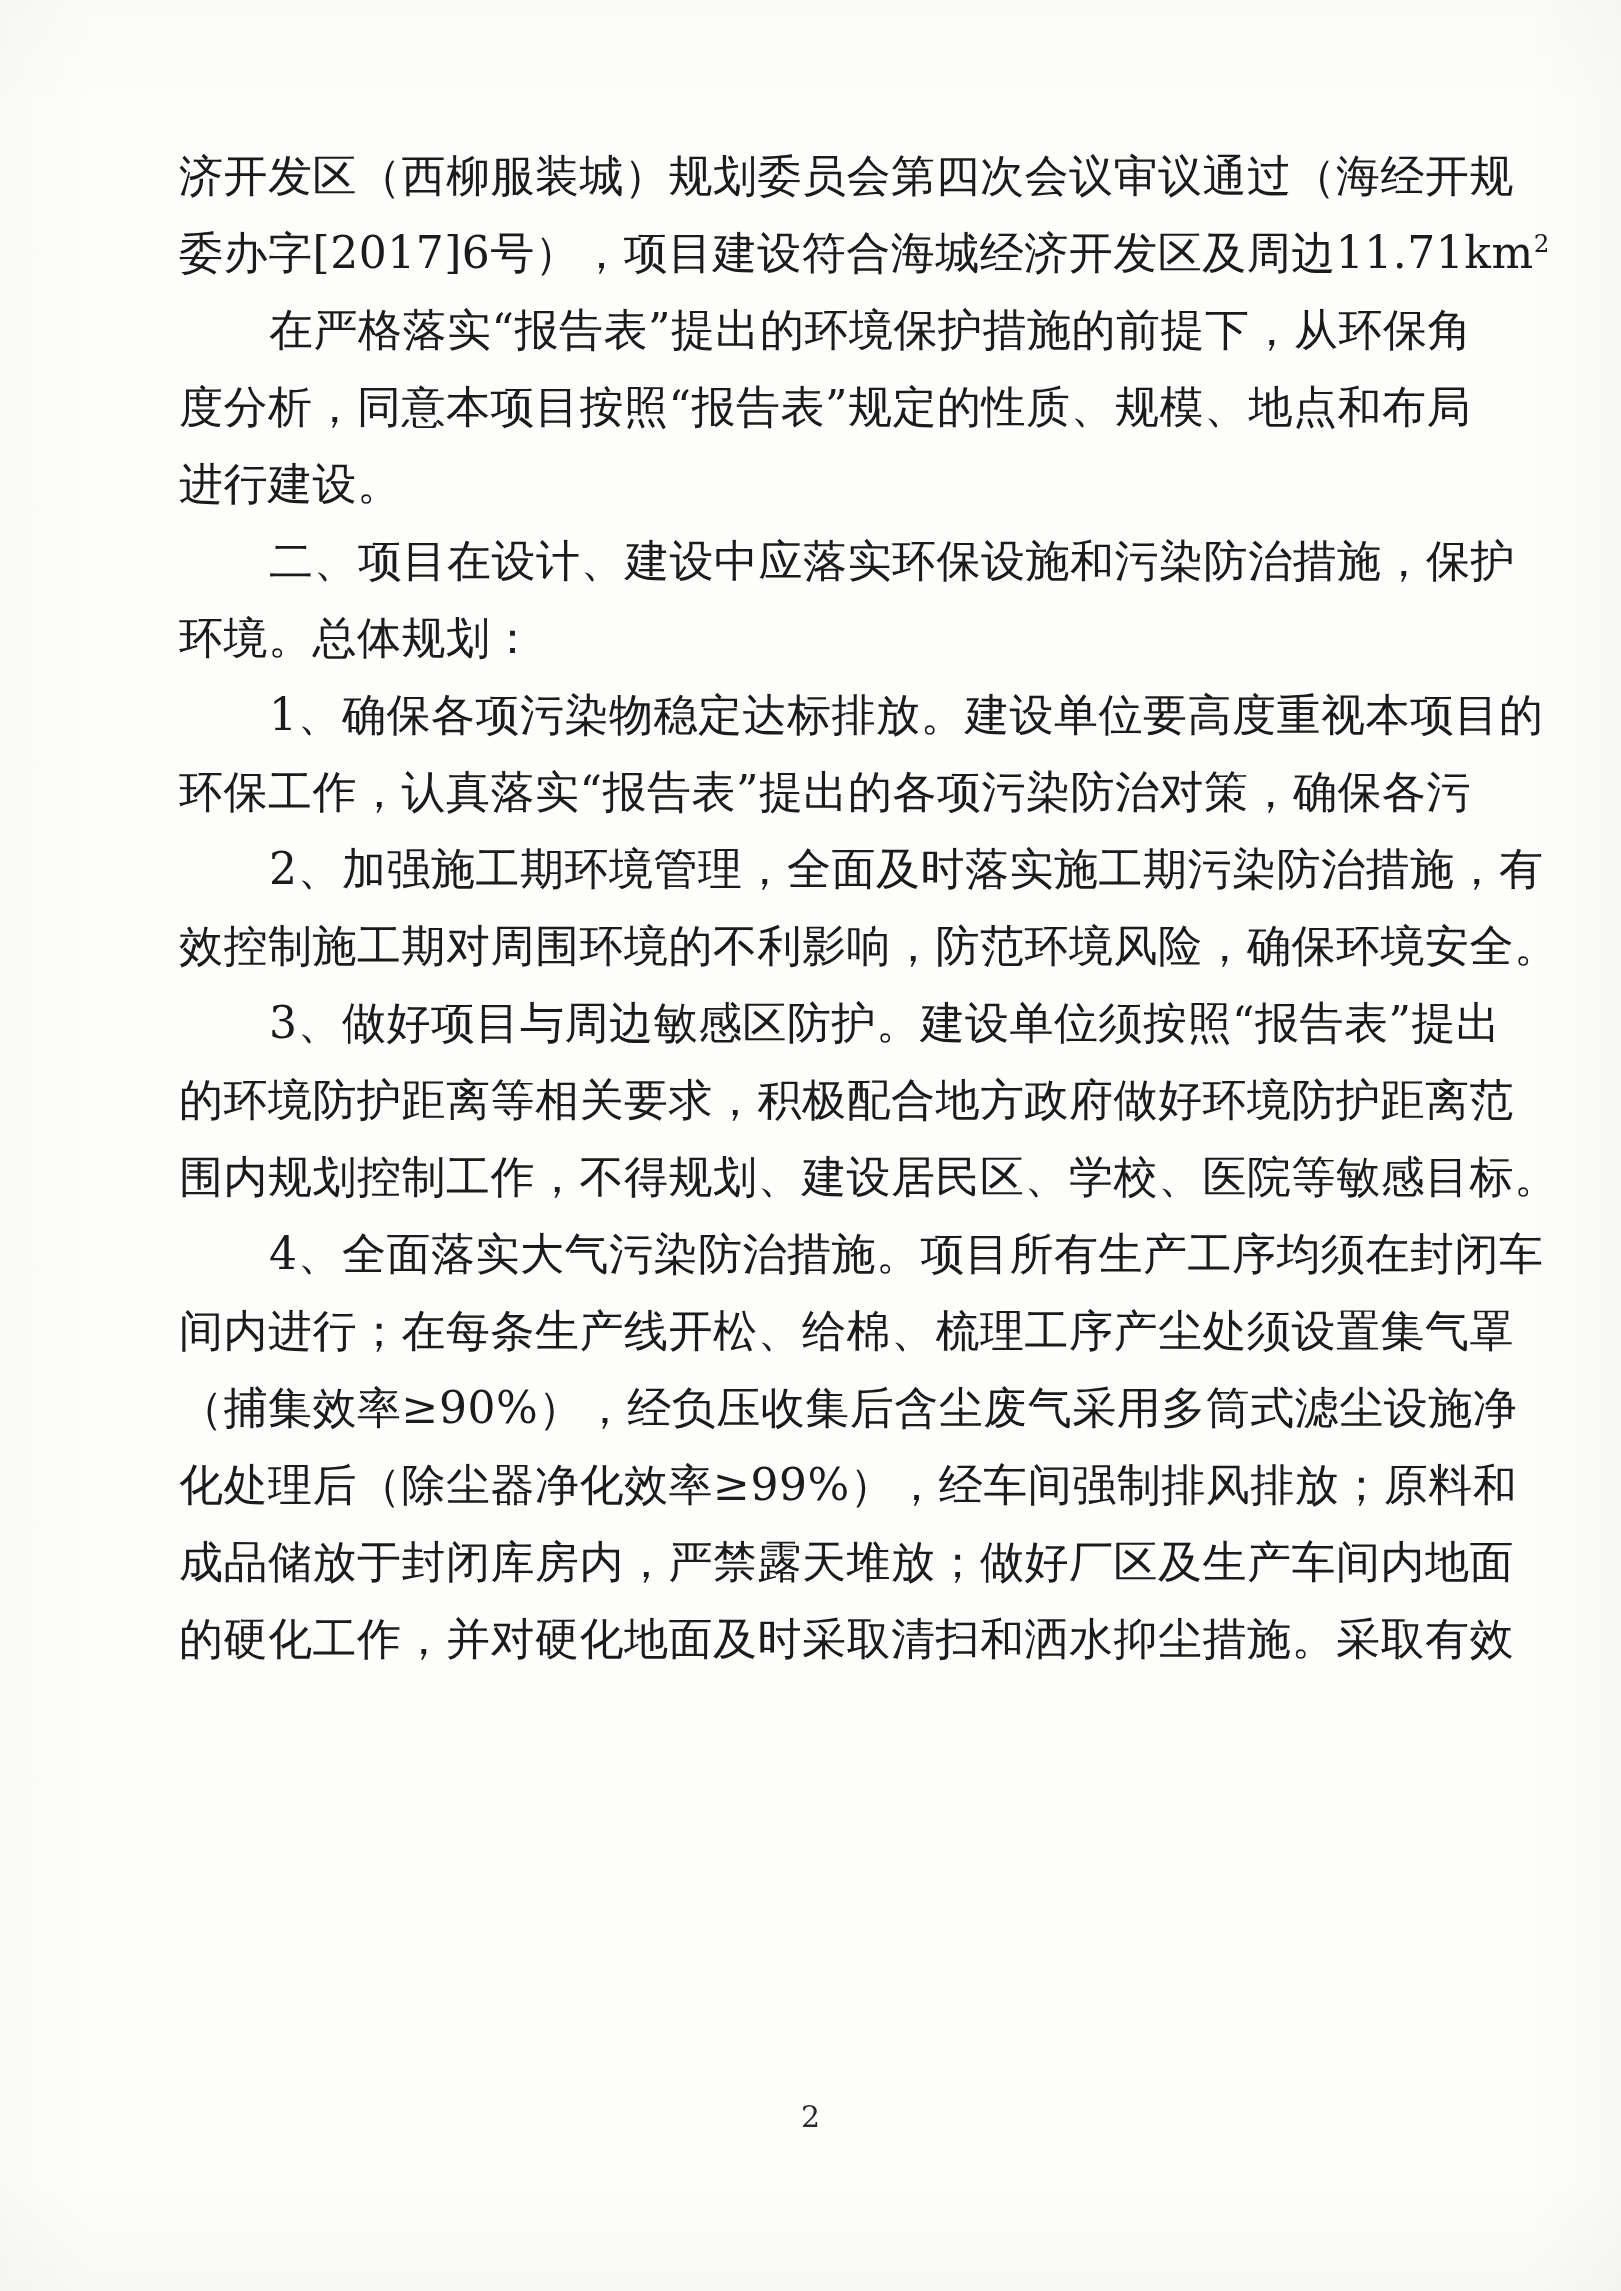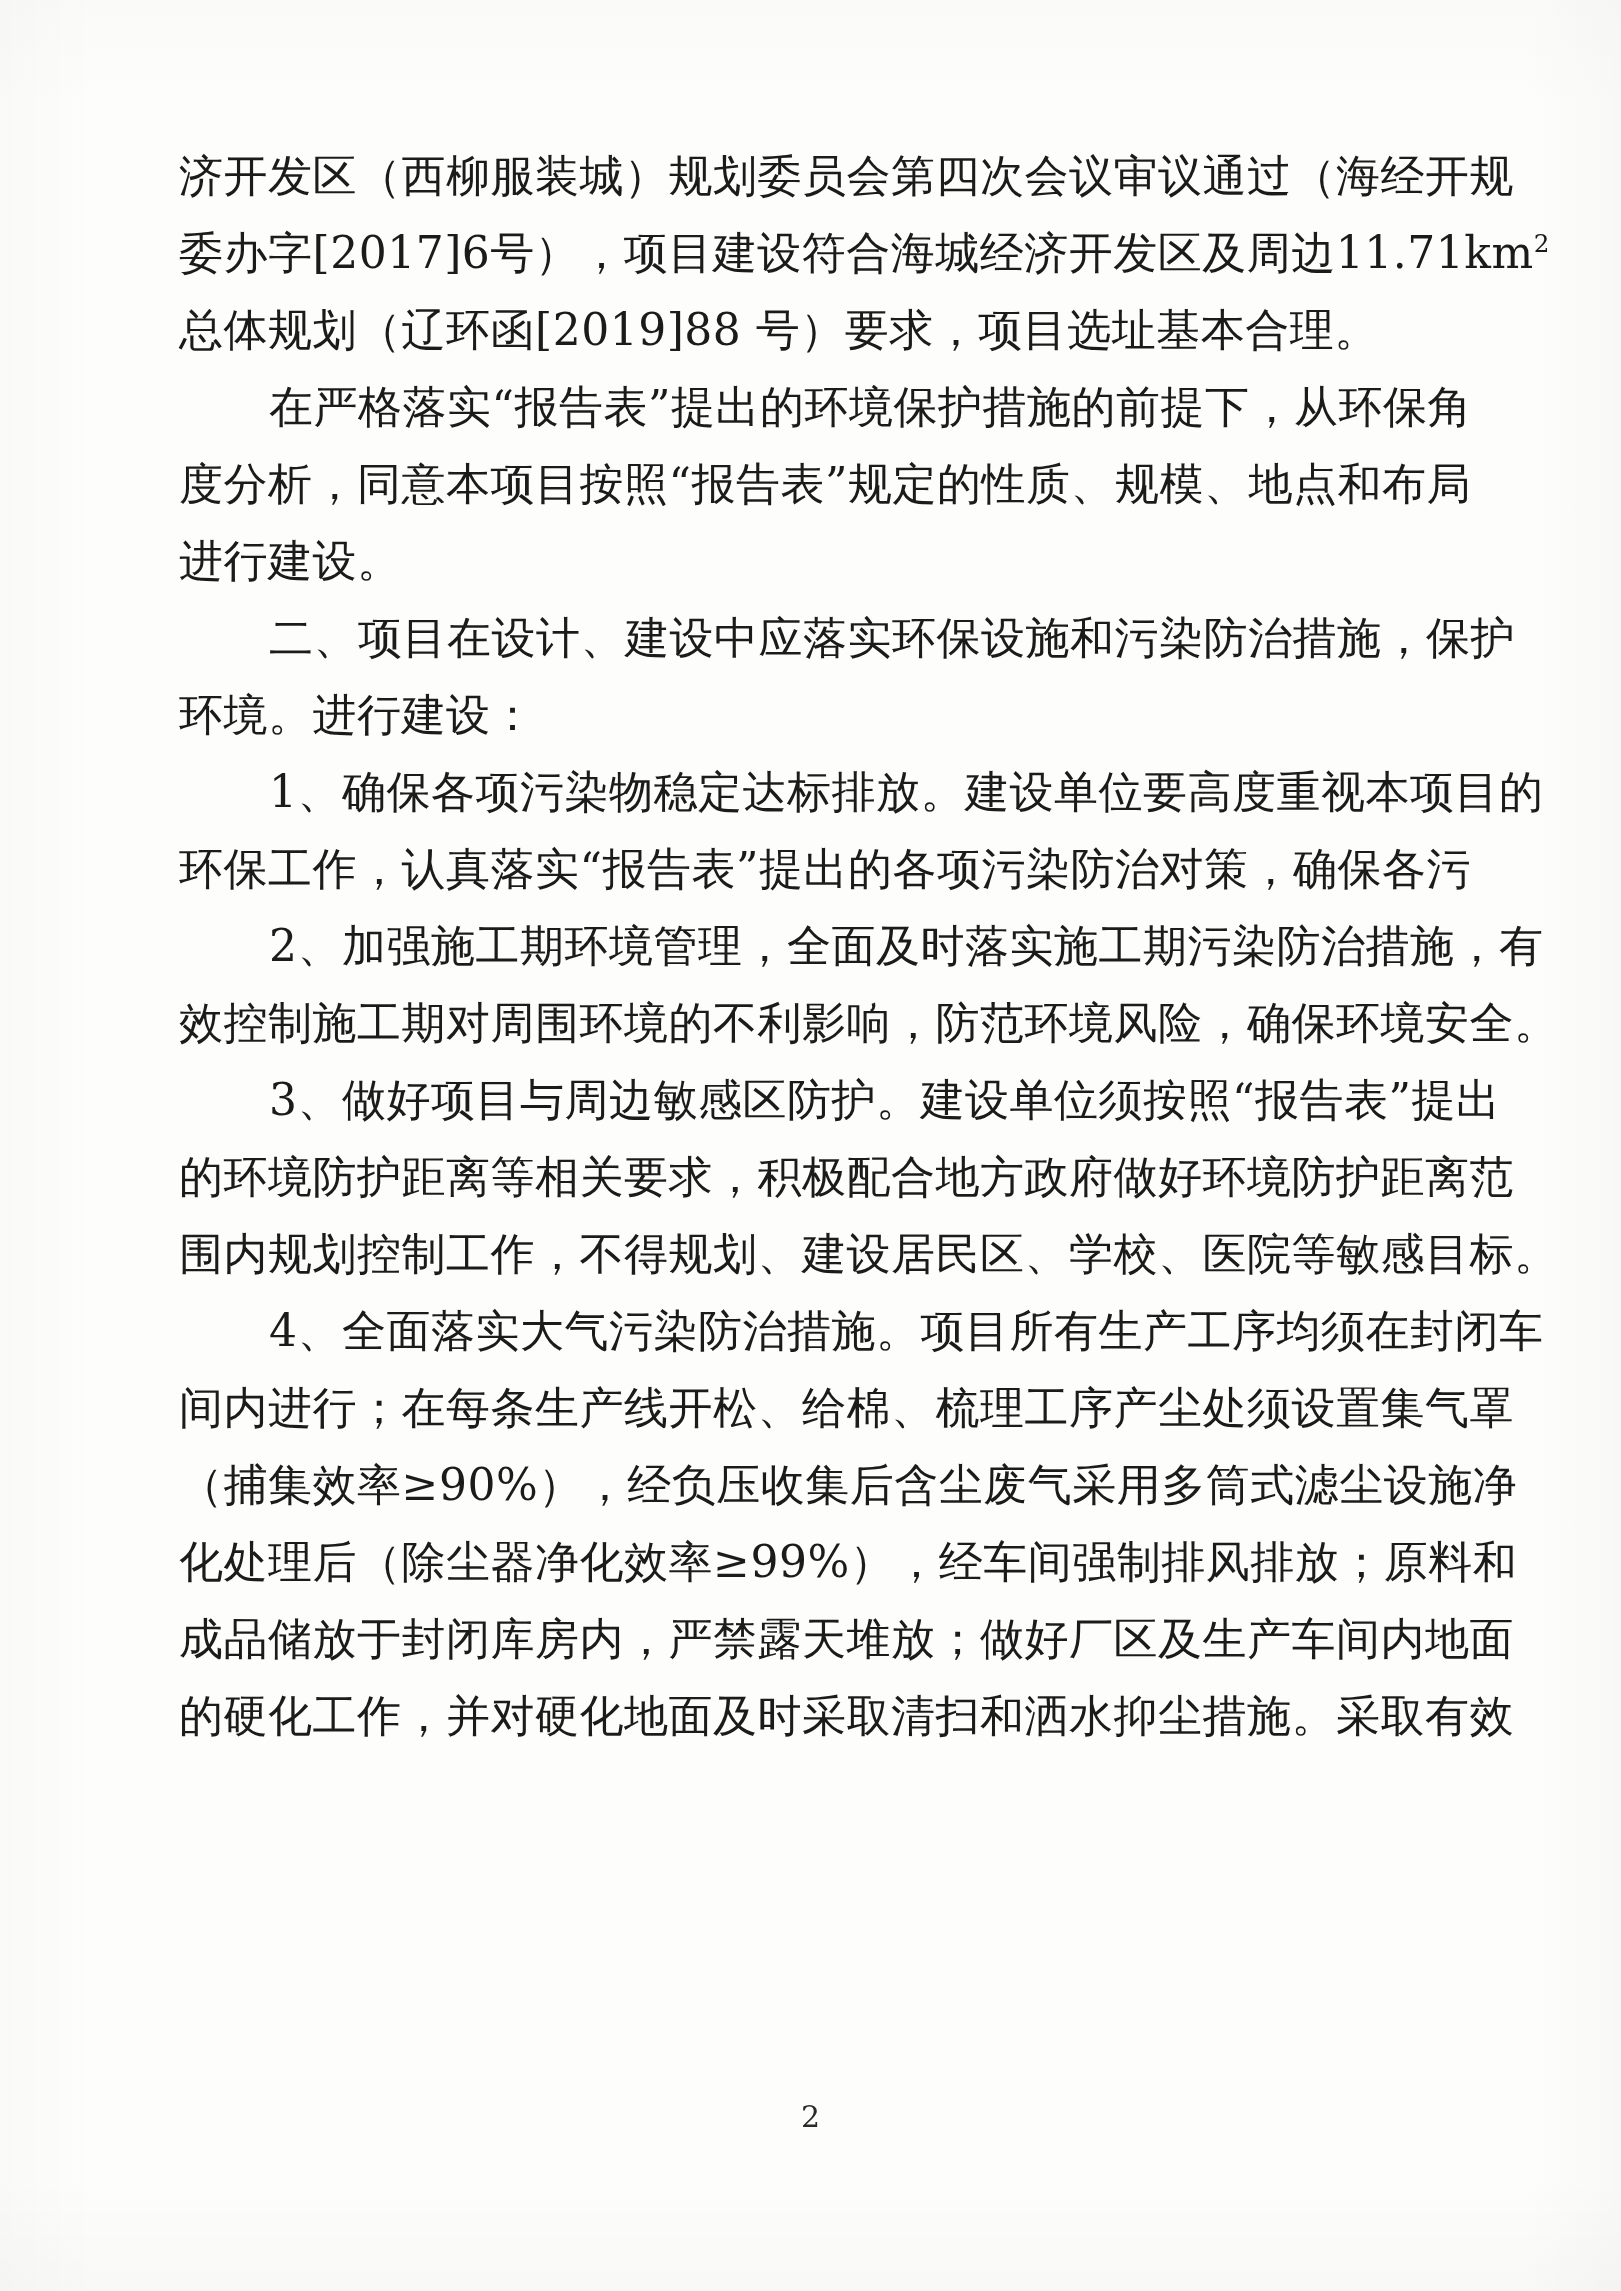--- a/index.html
+++ b/index.html
@@ -142,21 +142,20 @@
         <span> </span>
         <span>1</span>
         <span>1</span>
         <span>.</span>
         <span>7</span>
         <span>1</span>
         <span>k</span>
         <span>m</span>
         <span><sup>2</sup></span>
       </div>
-    <div class="line">总体规划（辽环函[2019]88 号）要求，项目选址基本合理。</div>
     <div class="line justify indent">
         <span>在</span>
         <span>严</span>
         <span>格</span>
         <span>落</span>
         <span>实</span>
         <span>“</span>
         <span>报</span>
         <span>告</span>
         <span>表</span>
@@ -236,21 +235,21 @@
         <span>污</span>
         <span>染</span>
         <span>防</span>
         <span>治</span>
         <span>措</span>
         <span>施</span>
         <span>，</span>
         <span>保</span>
         <span>护</span>
       </div>
-    <div class="line">环境。进行建设：</div>
+    <div class="line">环境。总体规划：</div>
     <div class="line justify indent">
         <span>1</span>
         <span>、</span>
         <span>确</span>
         <span>保</span>
         <span>各</span>
         <span>项</span>
         <span>污</span>
         <span>染</span>
         <span>物</span>

